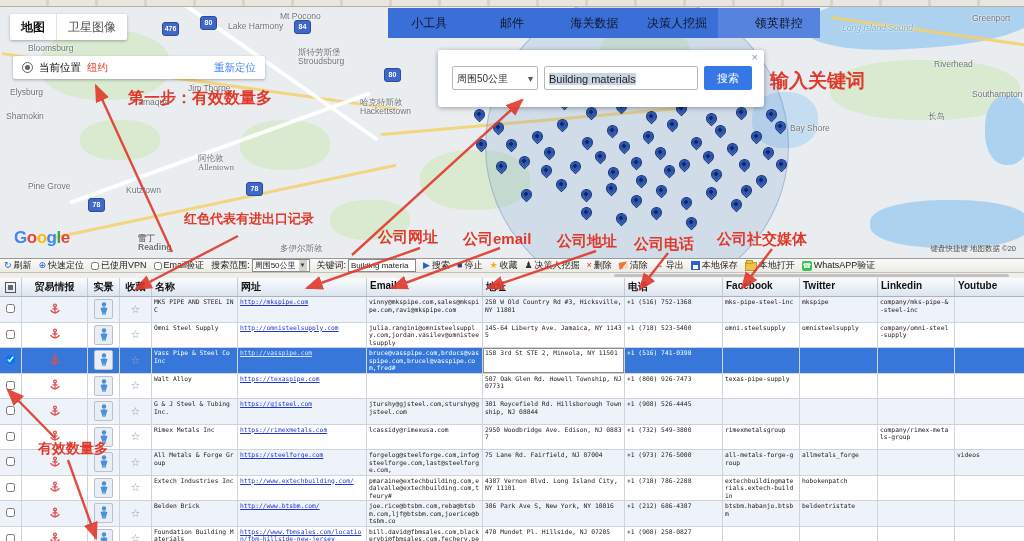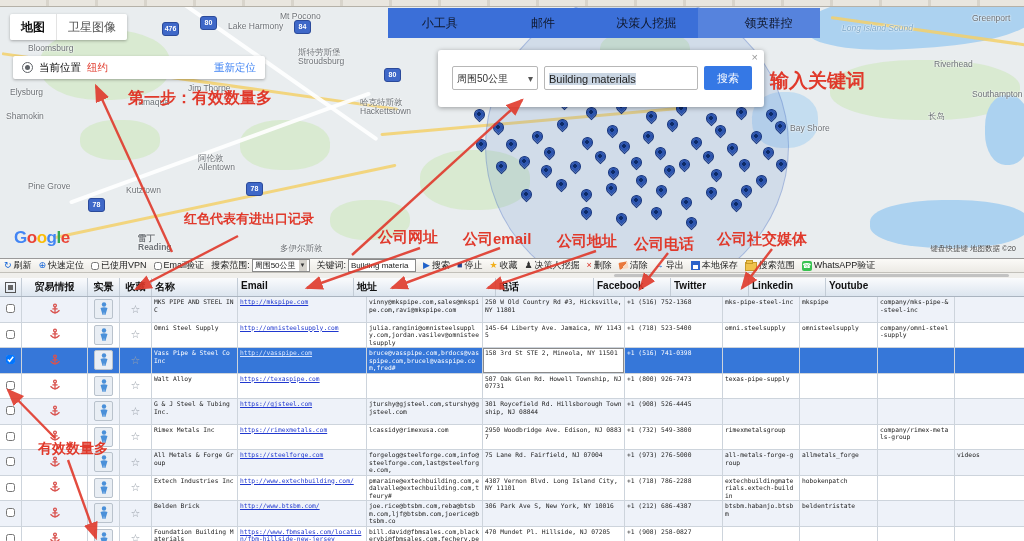--- a/index.html
+++ b/index.html
@@ -153,21 +153,21 @@
   <div class="road" style="left:380px;top:114px;width:300px;transform:rotate(-5deg);"></div>
   <div class="road white" style="left:60px;top:140px;width:320px;transform:rotate(-20deg);"></div>
   <div class="road" style="left:830px;top:24px;width:200px;transform:rotate(8deg);"></div>
   <div class="radius-circle"></div>
   <div id="maplabels">
       <span class="maplabel" style="left: 28px; top: 38px;">Bloomsburg</span>
       <span class="maplabel" style="left: 10px; top: 82px;">Elysburg</span>
       <span class="maplabel" style="left: 6px; top: 106px;">Shamokin</span>
       <span class="maplabel" style="left: 28px; top: 176px;">Pine Grove</span>
       <span class="maplabel" style="left: 126px; top: 180px;">Kutztown</span>
-      <span class="maplabel" style="left: 198px; top: 148px;">阿伦敦
+      <span class="maplabel" style="left: 198px; top: 148px; font-family: Liberation Serif, serif;">阿伦敦
 Allentown</span>
       <span class="maplabel" style="left: 138px; top: 228px; font-weight: bold;">雷丁
 Reading</span>
       <span class="maplabel" style="left: 228px; top: 16px;">Lake Harmony</span>
       <span class="maplabel" style="left: 280px; top: 6px;">Mt Pocono</span>
       <span class="maplabel" style="left: 298px; top: 42px;">斯特劳斯堡
 Stroudsburg</span>
       <span class="maplabel" style="left: 360px; top: 92px;">哈克特斯敦
 Hackettstown</span>
       <span class="maplabel" style="left: 188px; top: 78px;">Jim Thorpe</span>
@@ -257,20 +257,21 @@
   <div class="locbar">
     <span class="loc-ico"></span>
     <span>当前位置</span>
     <span class="loc-city">纽约</span>
     <span class="loc-re">重新定位</span>
   </div>
 
   <div class="navbar">
       <div class="navtab">小工具</div>
       <div class="navtab">邮件</div>
+      <div class="navtab">海关数据</div>
       <div class="navtab">决策人挖掘</div>
       <div class="navtab last">领英群控</div>
     </div>
 
   <div class="spanel">
     <span class="close">×</span>
     <div class="srow">
       <span class="mini-sel">周围50公里</span>
       <span class="kwbox"><span class="hl">Building materials</span></span>
       <button class="sbtn">搜索</button>
@@ -360,38 +361,39 @@
     <span class="tbitem">
       <span class="tbglyph" style="color: rgb(21, 101, 216);">→</span>
       <span>导出</span>
     </span>
     <span class="tbitem">
       <span class="ic-save"></span>
       <span>本地保存</span>
     </span>
     <span class="tbitem">
       <span class="ic-folder"></span>
-      <span>搜索范围</span>
+      <span>本地打开</span>
     </span>
     <span class="tbitem">
       <span class="ic-wa">☎</span>
       <span>WhatsAPP验证</span>
     </span>
   </div>
 <div class="hscroll">
     <div class="thumb"></div>
   </div>
 
 <div class="grid">
   <div class="thead" id="thead">
       <div class="th c-cb"><span class="hcb"></span></div>
       <div class="th c-trade">贸易情报</div>
       <div class="th c-view">实景</div>
       <div class="th c-fav">收藏</div>
       <div class="th c-name">名称</div>
+      <div class="th c-url">网址</div>
       <div class="th c-email">Email</div>
       <div class="th c-addr">地址</div>
       <div class="th c-phone">电话</div>
       <div class="th c-fb">Facebook</div>
       <div class="th c-tw">Twitter</div>
       <div class="th c-li">Linkedin</div>
       <div class="th c-yt">Youtube</div>
     </div>
   <div id="tbody">
       <div class="tr odd">

